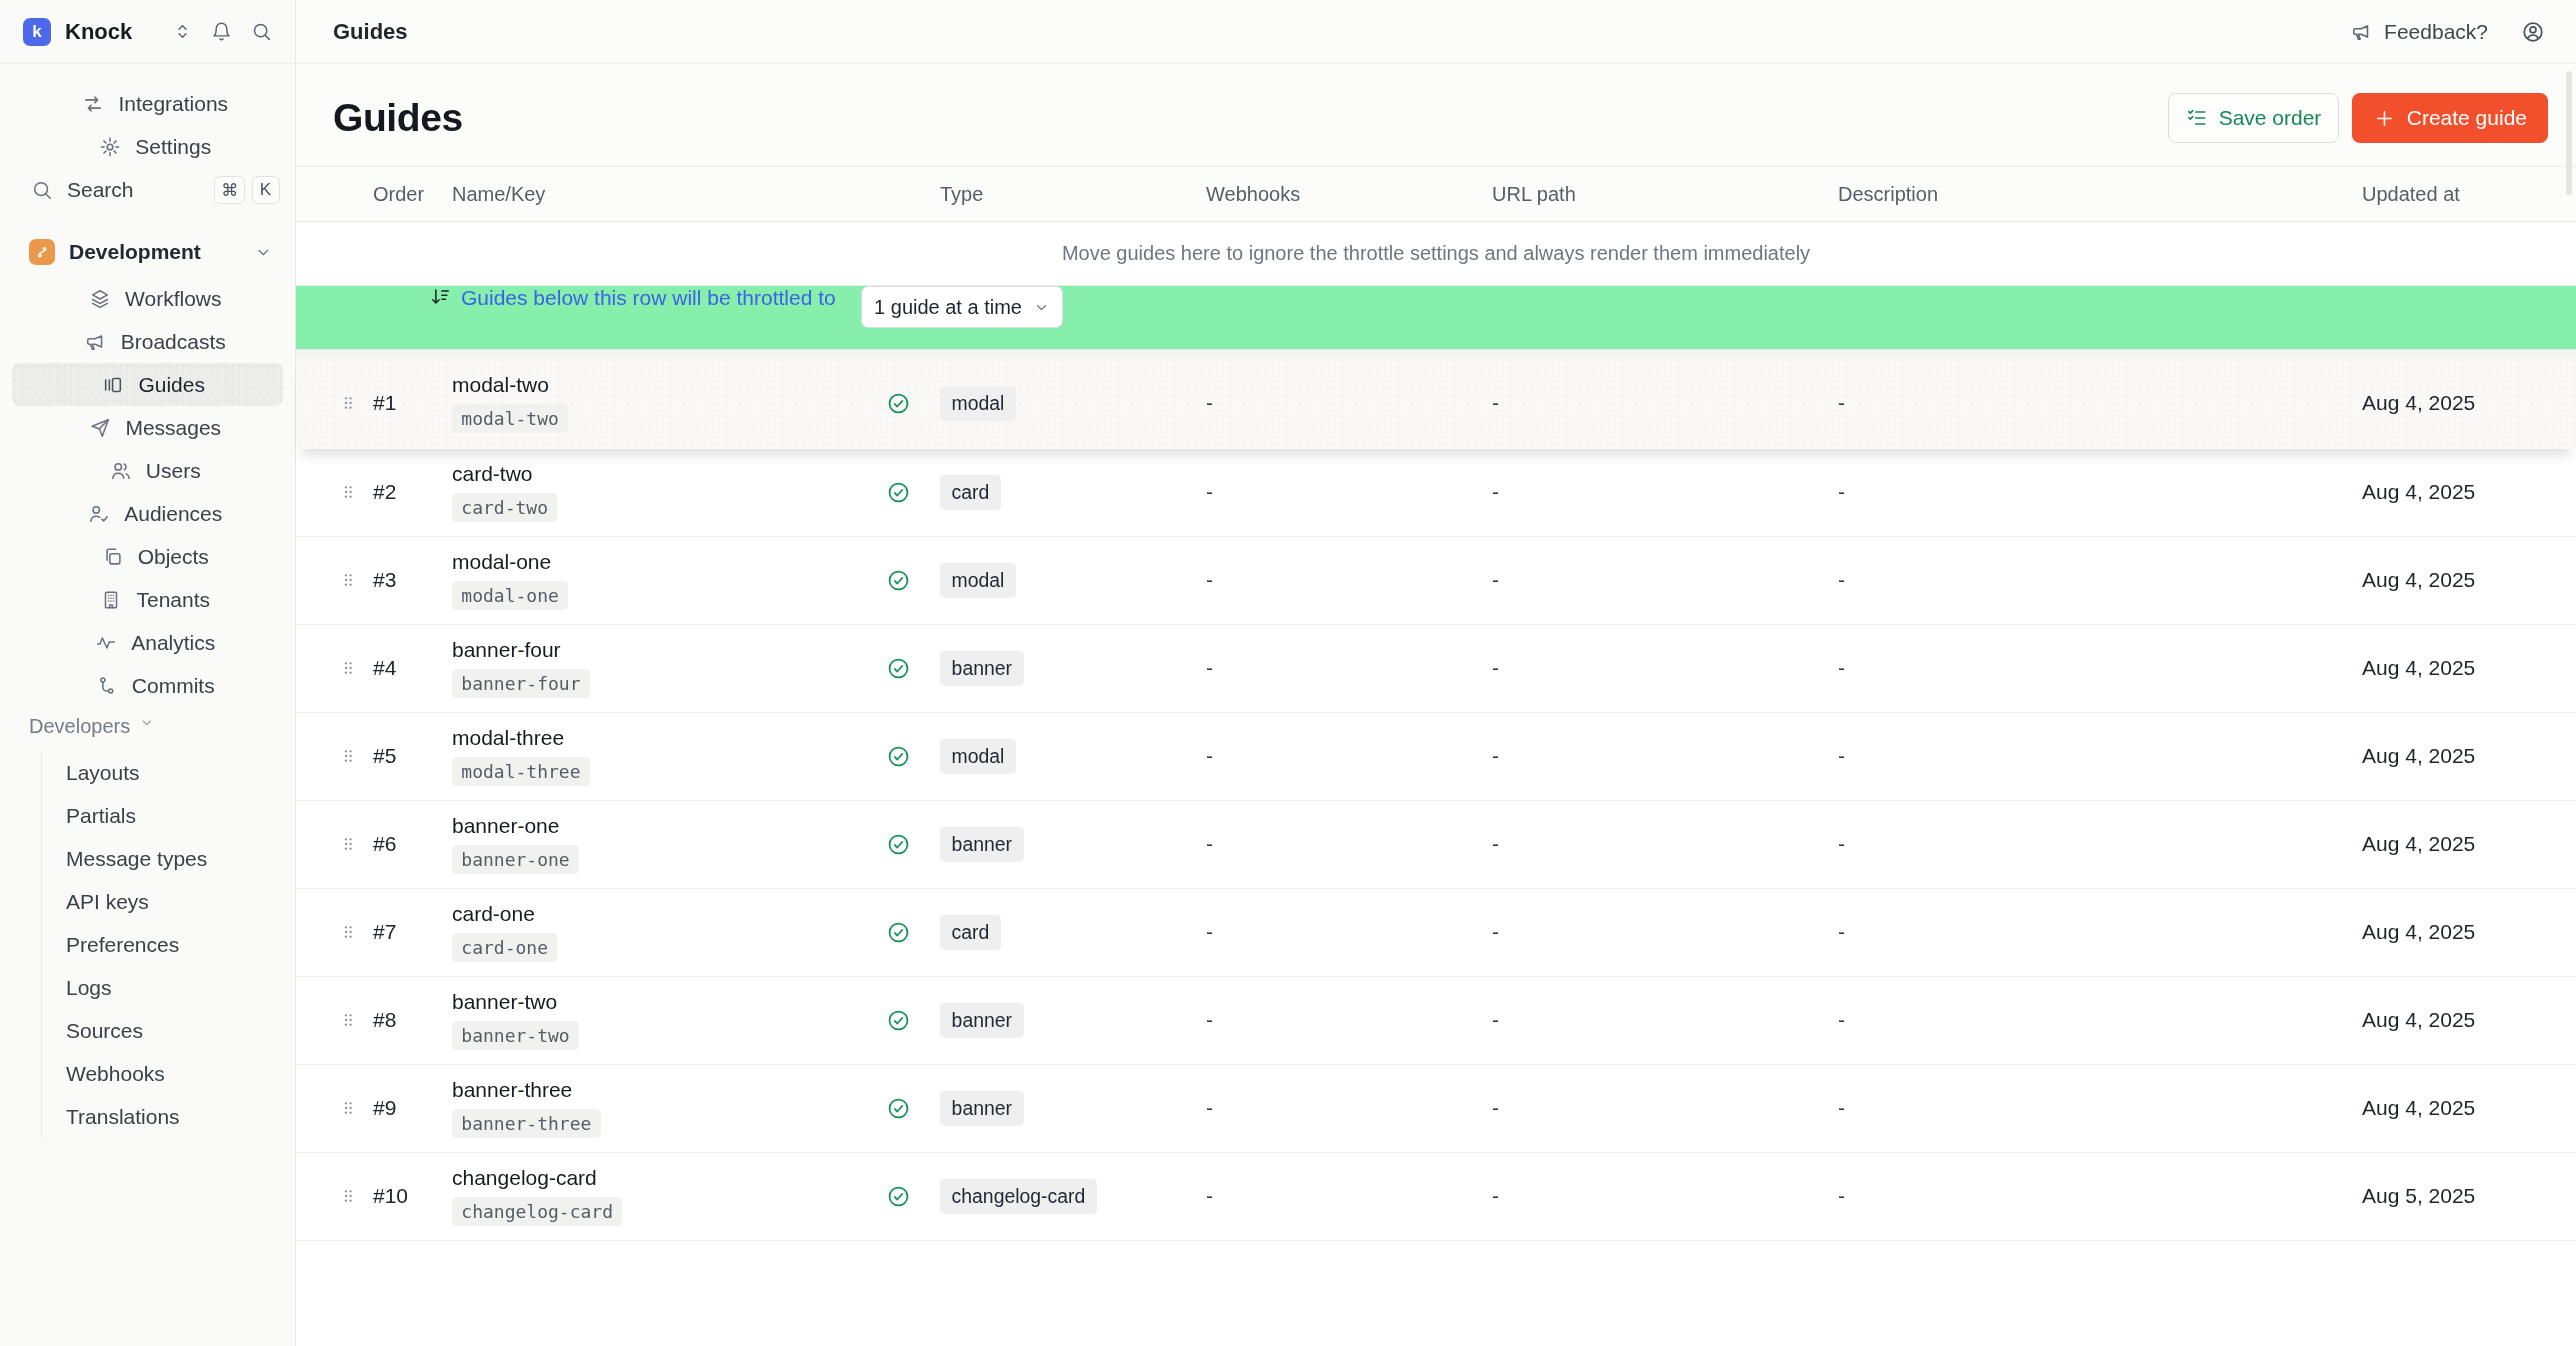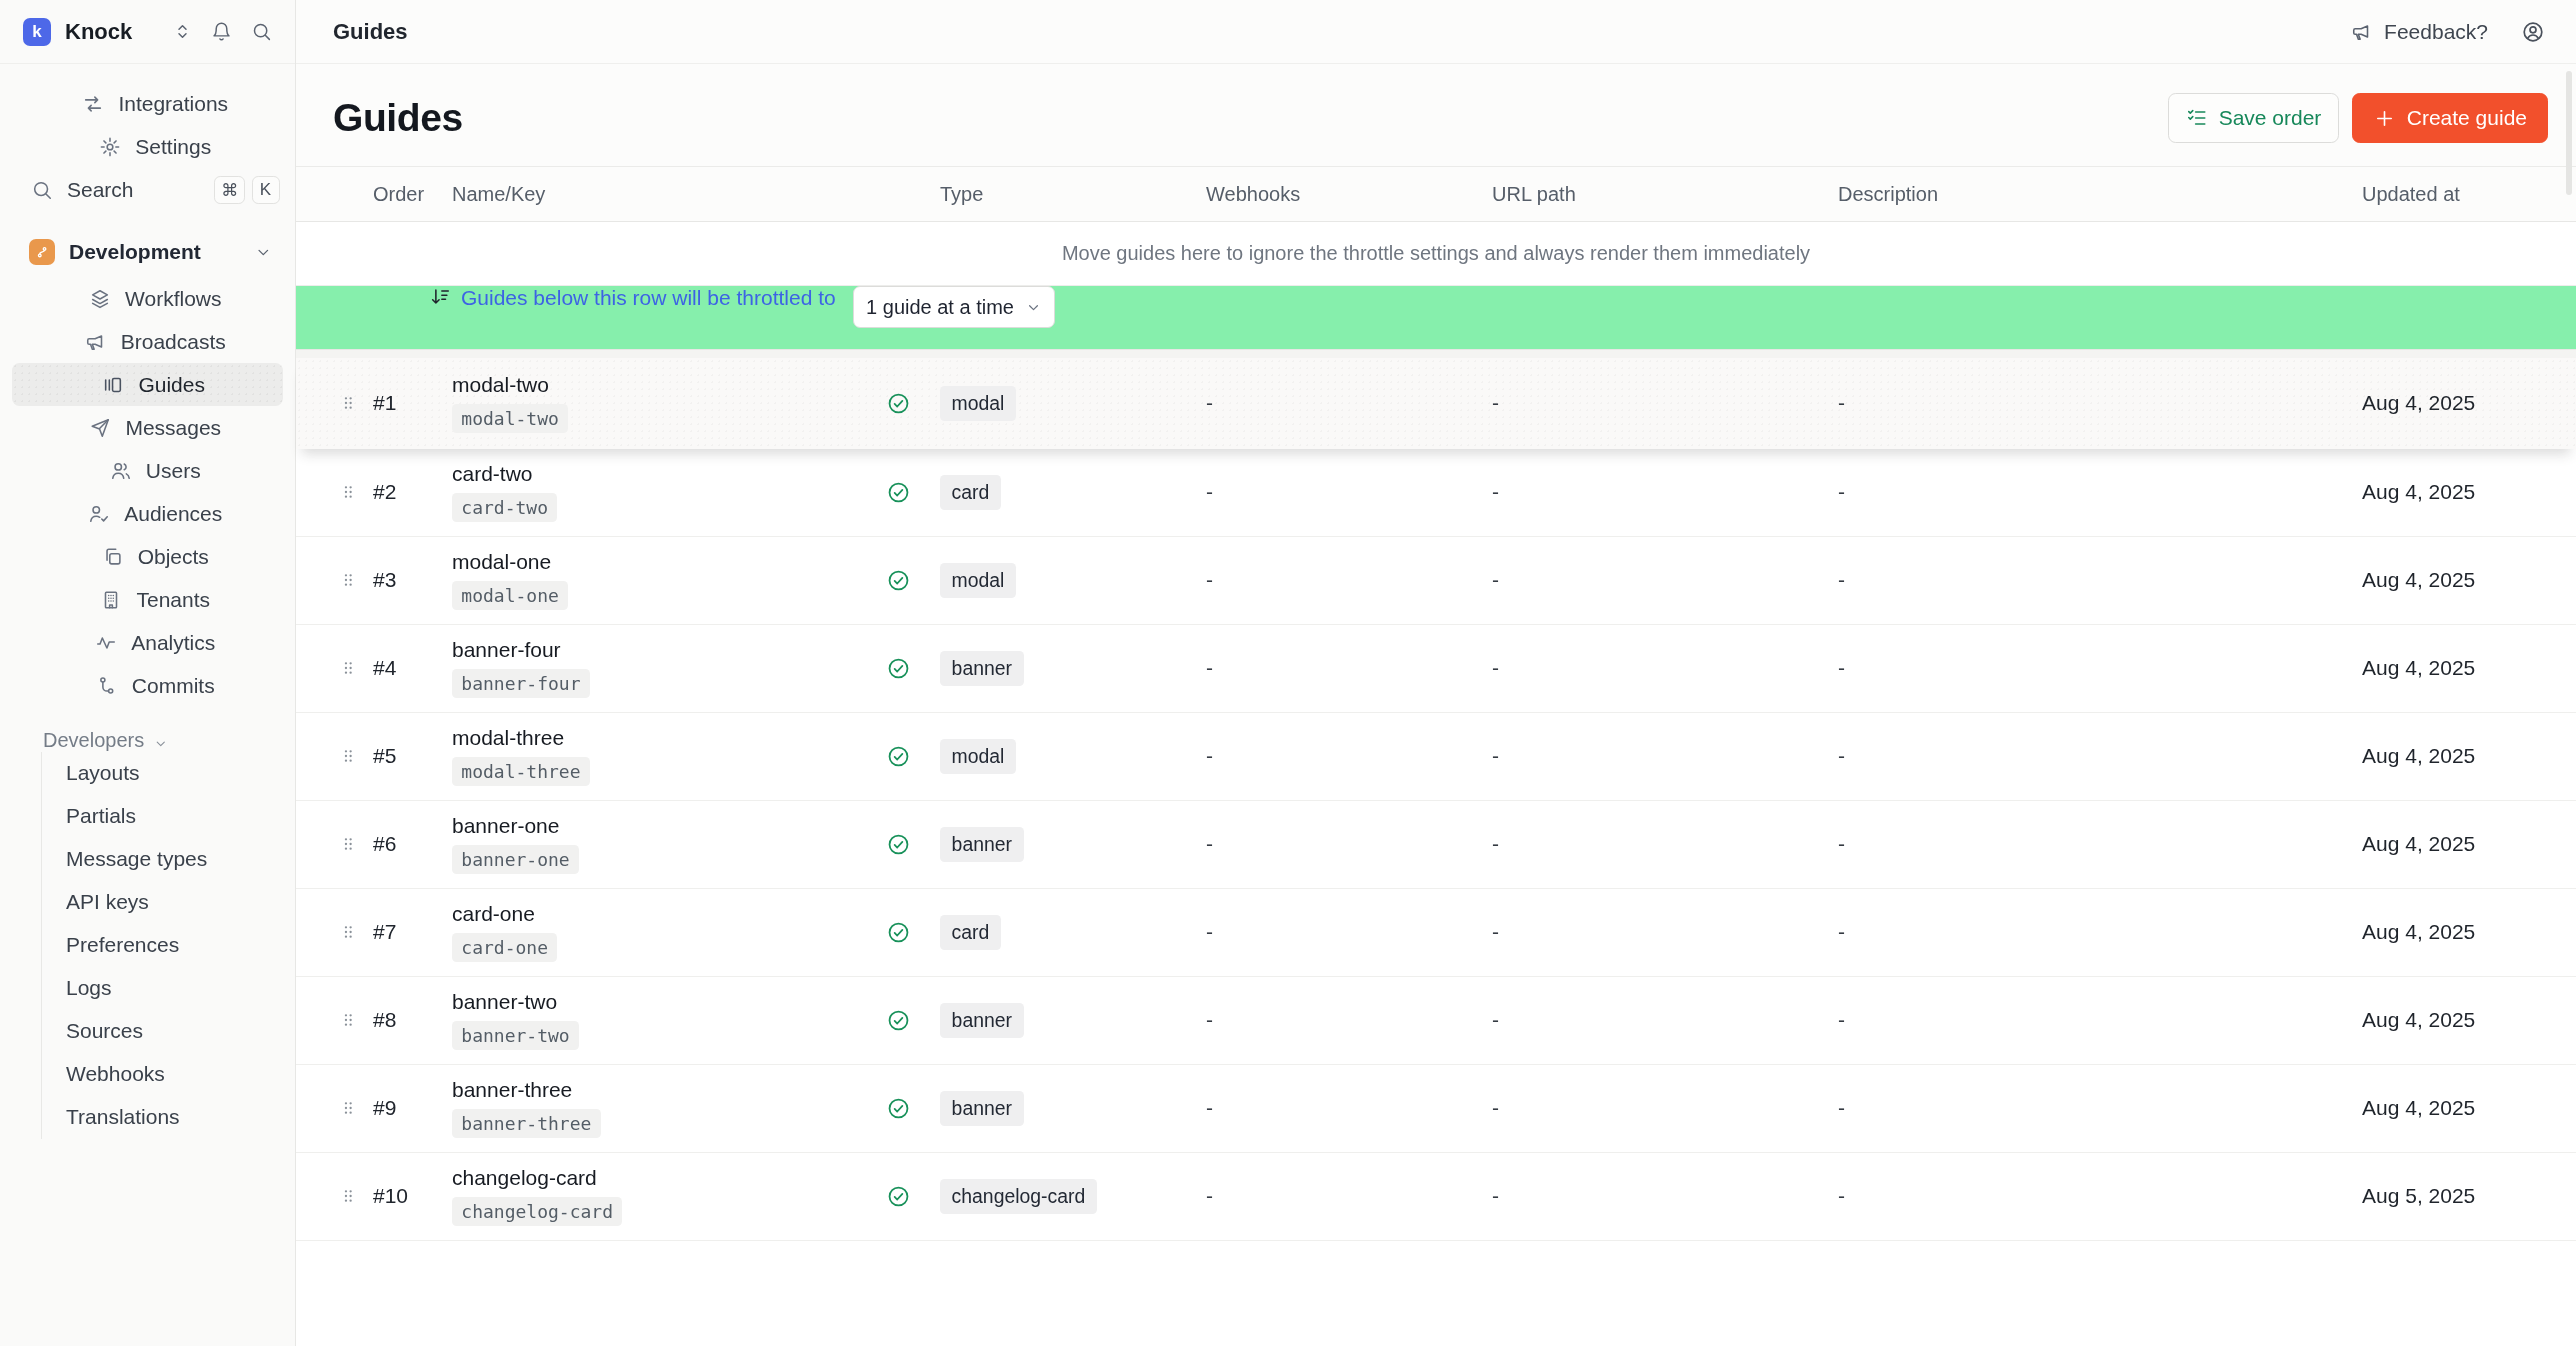--- a/index.html
+++ b/index.html
@@ -57,22 +57,22 @@
   .env-ic {
     width:26px; height:26px; border-radius:7px; background:#E9984C; color:#fff;
     display:flex; align-items:center; justify-content:center;
   }
   .env-ic .ic { width:16.3px; height:16.3px; stroke-width:2; }
   .env-label { font-size:21px; font-weight:600; color:#222834; }
   .env-row .chev { margin-left:auto; color:#5B6370; }
   .env-row .chev .ic { width:18.6px; height:18.6px; }
 
   .dev-head {
-    height:37px; margin-top:7.7px; display:flex; align-items:flex-end; gap:9.3px;
-    padding-left:43px; font-size:20px; color:#747C87; cursor:pointer;
+    height:37px; margin-top:7.7px; display:flex; align-items:flex-start; gap:9.3px;
+    padding-left:29px; font-size:20px; color:#747C87; cursor:pointer;
   }
   .dev-head .ic { width:15.5px; height:15.5px; color:#8A919B; }
   .sub-list { margin-left:41px; border-left:1.5px solid #E8E8E6; }
   .sub-item {
     height:43px; display:flex; align-items:center; padding-left:24px;
     font-size:21px; color:#3A414B; cursor:pointer;
   }
 
   
   .main { flex:1; height:100%; display:flex; flex-direction:column; background:#FCFCFB; position:relative; }
@@ -121,21 +121,21 @@
     height:64px; flex:none; background:#fff; border-bottom:0.8px solid #EDEDEB;
     display:flex; align-items:center; justify-content:center;
     font-size:20px; color:#6F7680;
   }
   .throttle-row {
     height:64px; flex:none; background:#86efac; border-bottom:0.8px solid #E7E7E5;
     display:flex; padding-left:133px; gap:10px;
   }
   .throttle-link { font-size:21px; color:#3D63E4; cursor:pointer; }
   .dd {
-    height:42px; margin-left:7px; border:1.2px solid #DCDCDA; border-radius:7px; background:#fff;
+    height:42px; margin-left:15px; border:1.2px solid #DCDCDA; border-radius:7px; background:#fff;
     display:flex; align-items:center; gap:11px; padding:0 12.4px;
     font-size:20px; font-weight:500; color:#1F2430; cursor:pointer; font-family:inherit;
   }
   .dd .chev { color:#6A7280; }
   .gap-strip { height:7.7px; flex:none; background:#F4F4F2; }
 
   .rows { background:#fff; flex:none; }
   .row { height:88px; border-bottom:0.8px solid #EFEFED; background:#fff; cursor:pointer; }
   .row.first {
     height:91px; border-bottom:none; background:#FAF9F8; position:relative; z-index:2;

